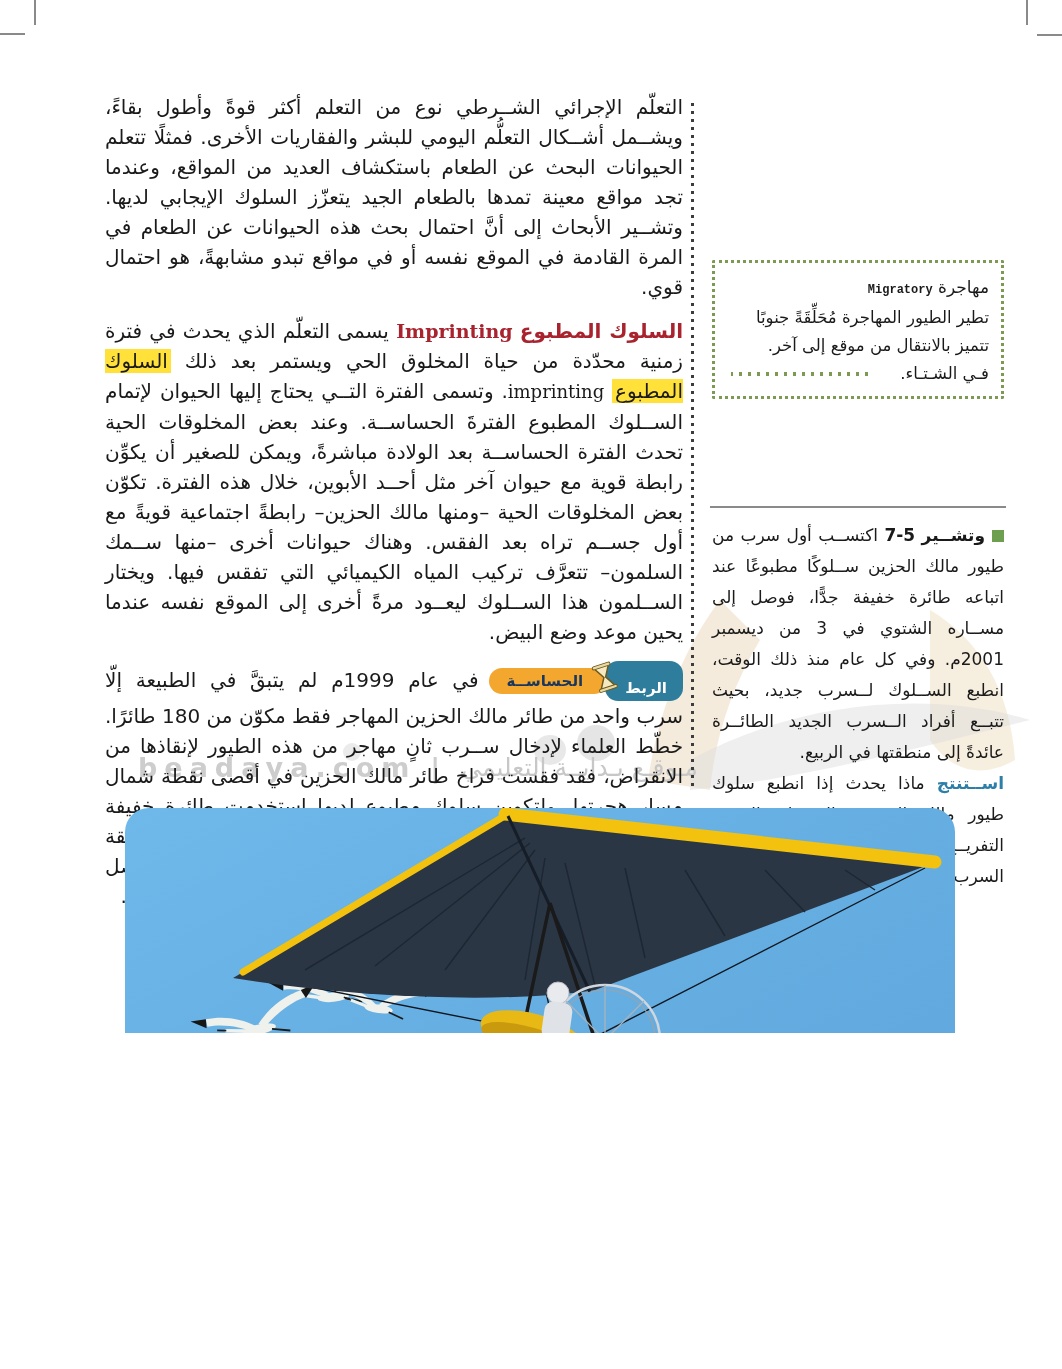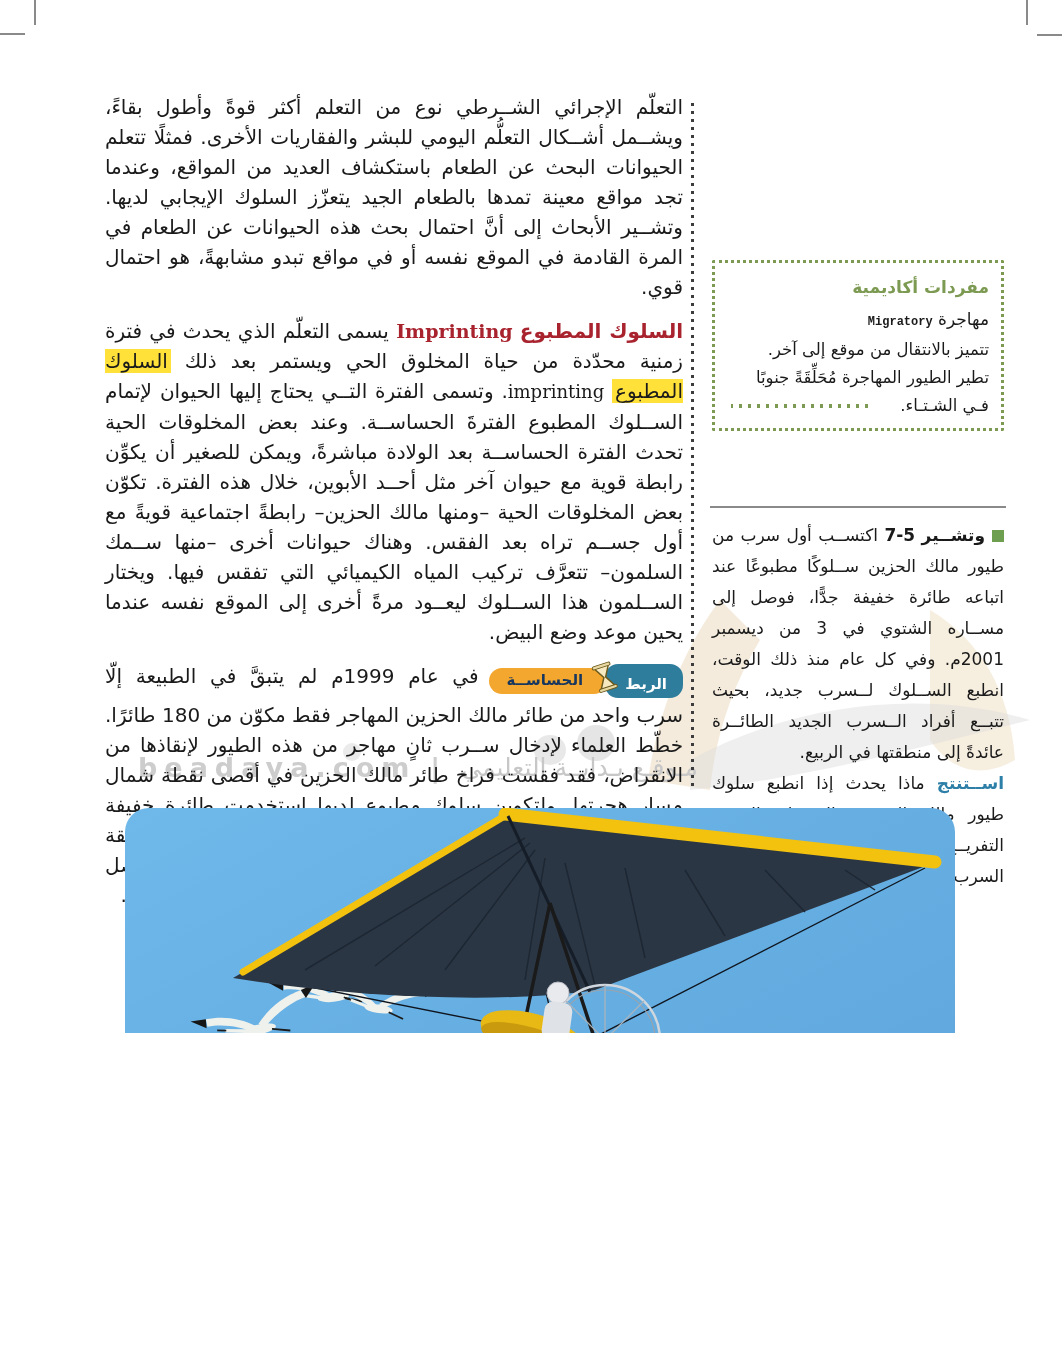--- a/index.html
+++ b/index.html
@@ -17,21 +17,21 @@
   .main-col{position:absolute;left:105px;top:92px;width:578px;z-index:1;direction:rtl;
             text-align:justify;font-size:20px;line-height:30px;}
   .main-col p{margin:0 0 14px 0;}
   .red-bold{color:#A8232E;font-weight:bold;}
   .latin-red{color:#A8232E;font-weight:bold;font-family:"DejaVu Serif",serif;font-size:19px;}
   .latin-inline{font-family:"DejaVu Serif",serif;font-size:18px;}
   .hl{background:#FFE13A;padding:0 3px;}
   
   .link-badge{display:inline-flex;align-items:center;vertical-align:-6px;margin-left:10px;position:relative;}
   .pill{height:26px;display:inline-flex;align-items:center;border-radius:13px;font-size:15px;font-weight:bold;line-height:1;}
-  .pill-teal{background:#2E7D9C;color:#ffffff;padding:8px 16px 0 20px;}
+  .pill-teal{background:#2E7D9C;color:#ffffff;padding:14px 16px 0 20px;}
   .pill-orange{background:#F3A72E;color:#17375E;padding:0 24px 0 18px;}
   .hourglass{margin:0 -13px;z-index:2;transform:rotate(-18deg);}
   
   .col-divider{position:absolute;left:691px;top:103px;width:3px;height:688px;z-index:1;
     background:repeating-linear-gradient(to bottom,#3c3c3c 0 3px,transparent 3px 8px);}
   
   .sidebar{position:absolute;left:712px;top:260px;width:292px;z-index:1;direction:rtl;}
   .vocab-title-row{display:flex;align-items:center;margin-bottom:8px;}
   .vocab-title{color:#7C9A52;font-weight:bold;font-size:18px;white-space:nowrap;}
   .leader{flex:1;height:4px;margin:0 6px;
@@ -102,24 +102,23 @@
   <div class="col-divider"></div>
 
   <div class="wm-text">
     <span class="wm-latin">beadaya.com</span>
     <span class="wm-latin">|</span>
     <span class="wm-ar">مـوقـع بـدايــة التعليمي</span>
   </div>
 
   <div class="sidebar">
     <div class="vocab-box">
-      <div class="vocab-sub">مفردات أكاديمية</div>
       <div><span class="vocab-term">مهاجرة</span> <span class="term-en" dir="ltr">Migratory</span></div>
+      <div class="vocab-def">تطير الطيور المهاجرة مُحَلِّقَةً جنوبًا</div>
       <div class="vocab-def">تتميز بالانتقال من موقع إلى آخر.</div>
-      <div class="vocab-def">تطير الطيور المهاجرة مُحَلِّقَةً جنوبًا</div>
       <div class="vocab-def last-def-row">
         <span>فـي الشـتـاء.</span>
         <span class="leader"></span>
       </div>
     </div>
   </div>
 
   <div class="sidebar-hr"></div>
 
   <div class="fig-caption">

